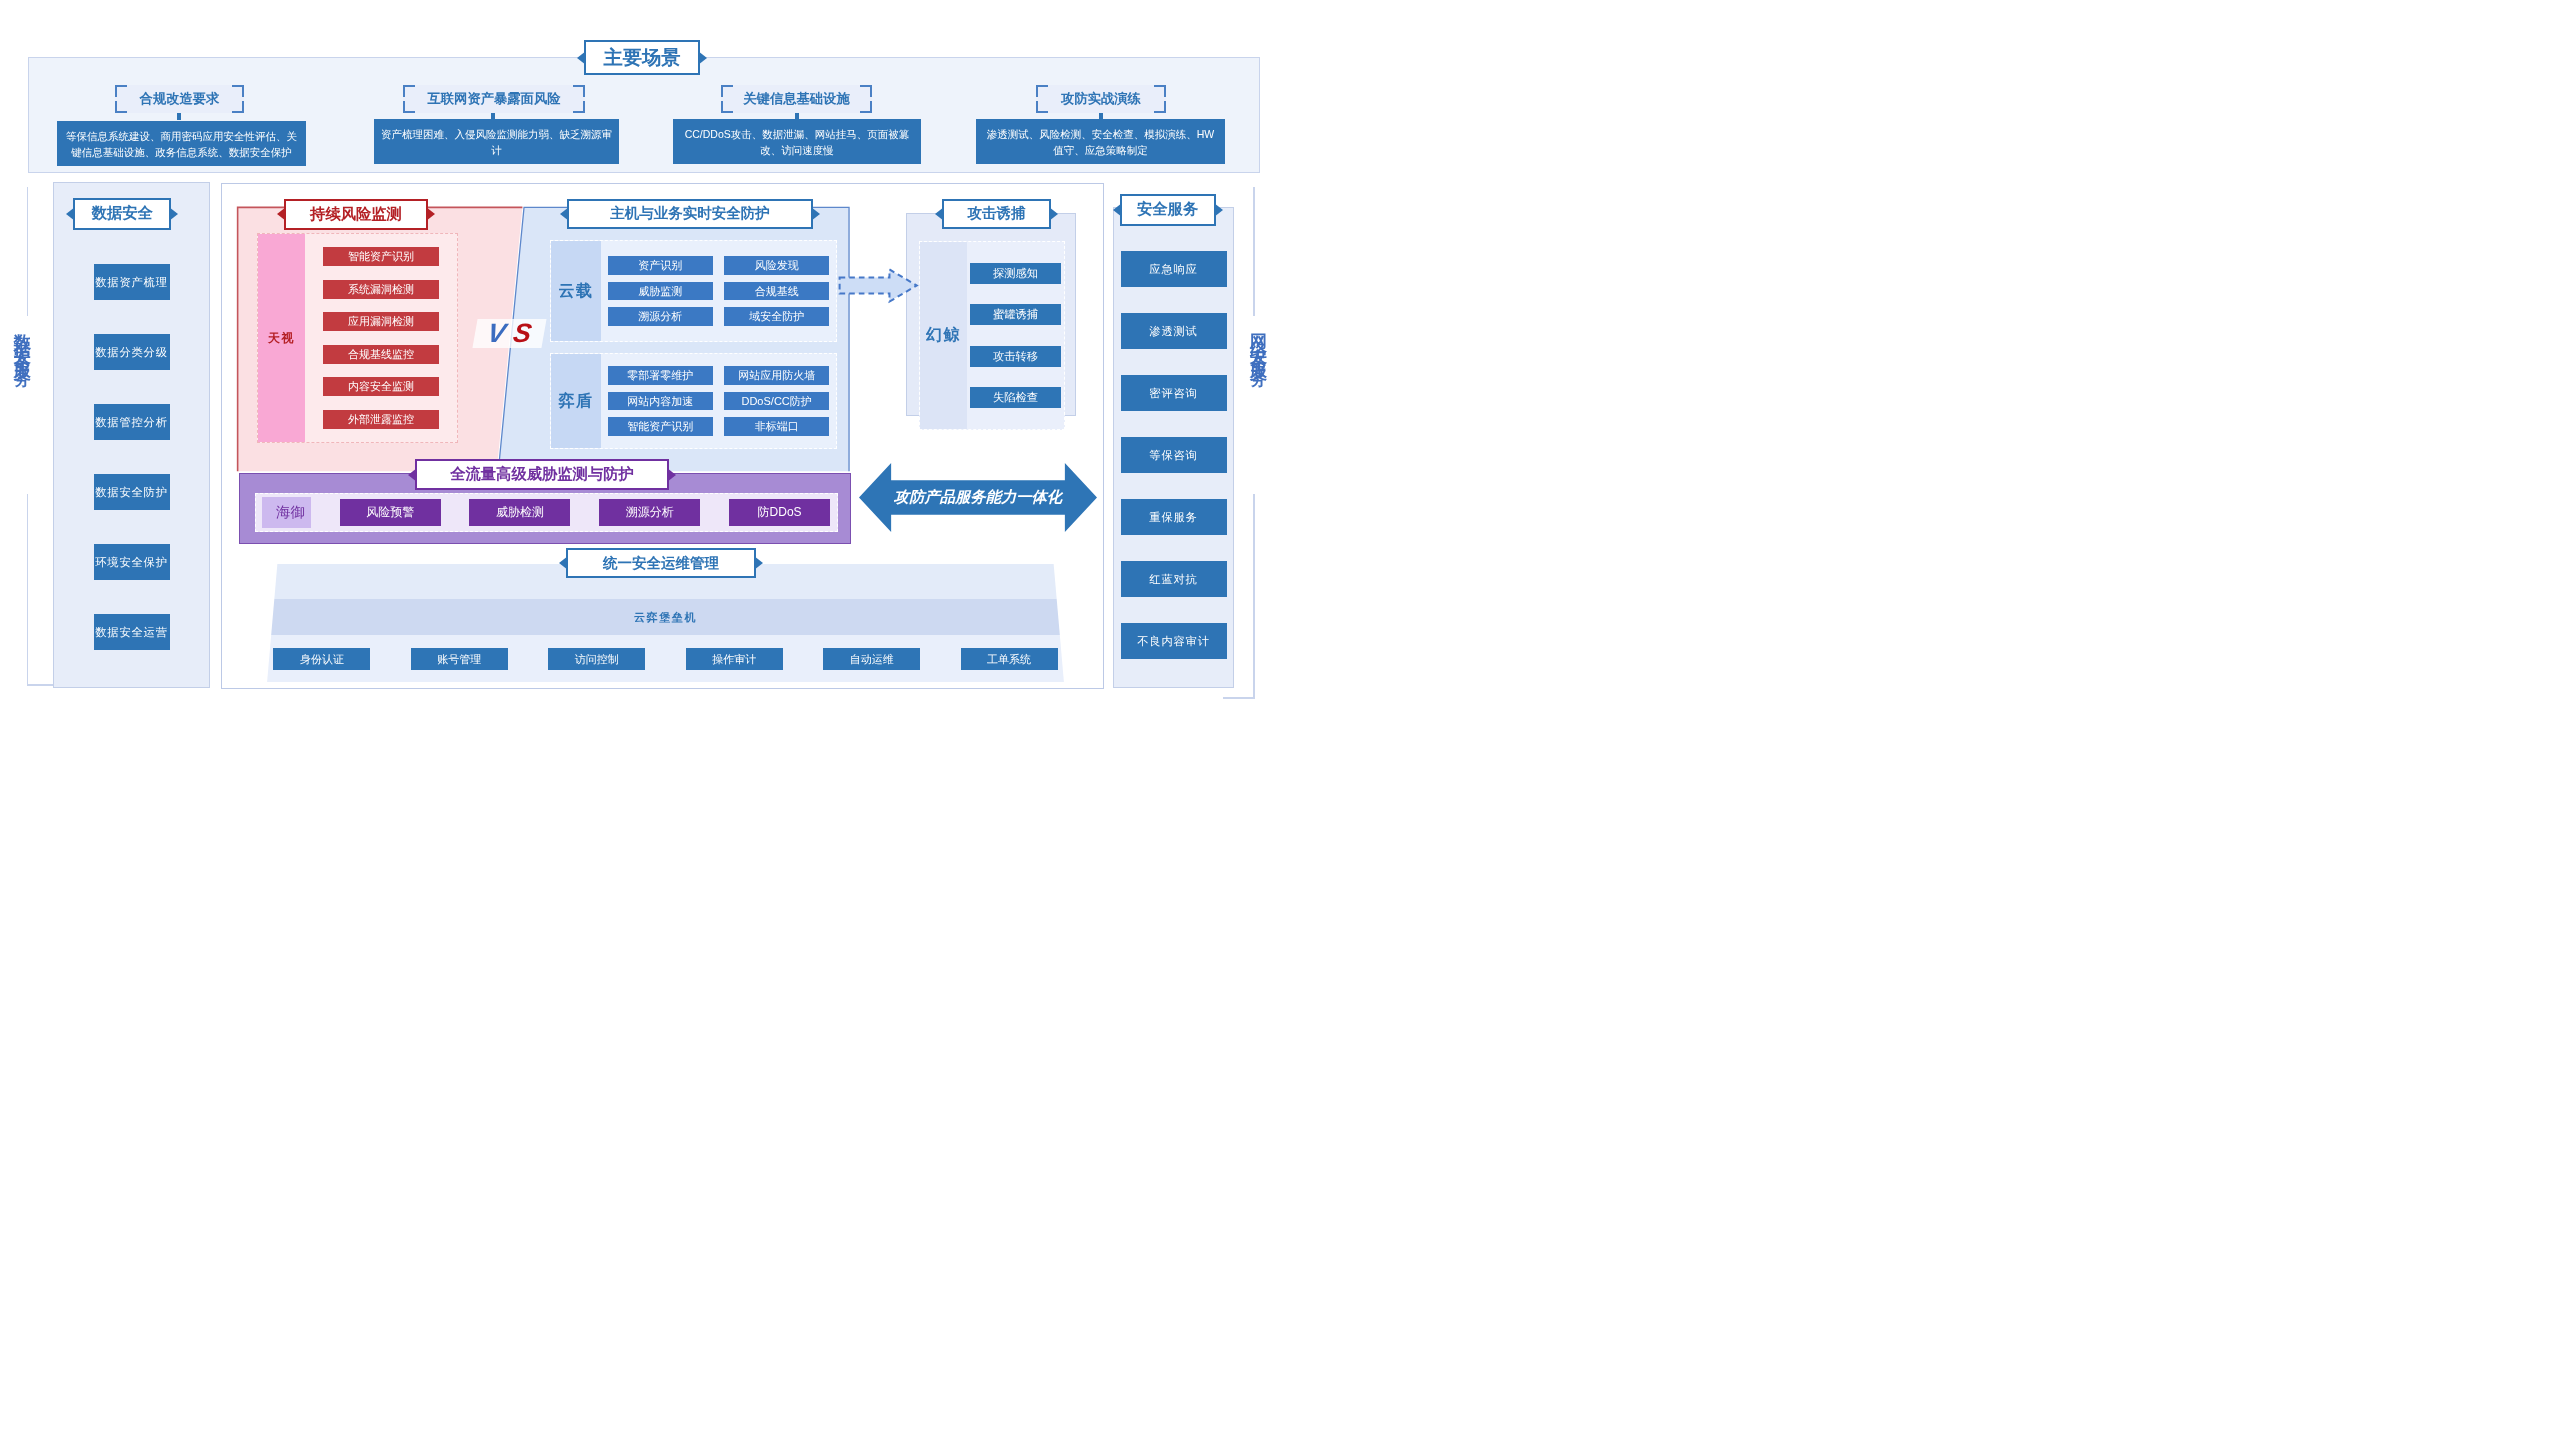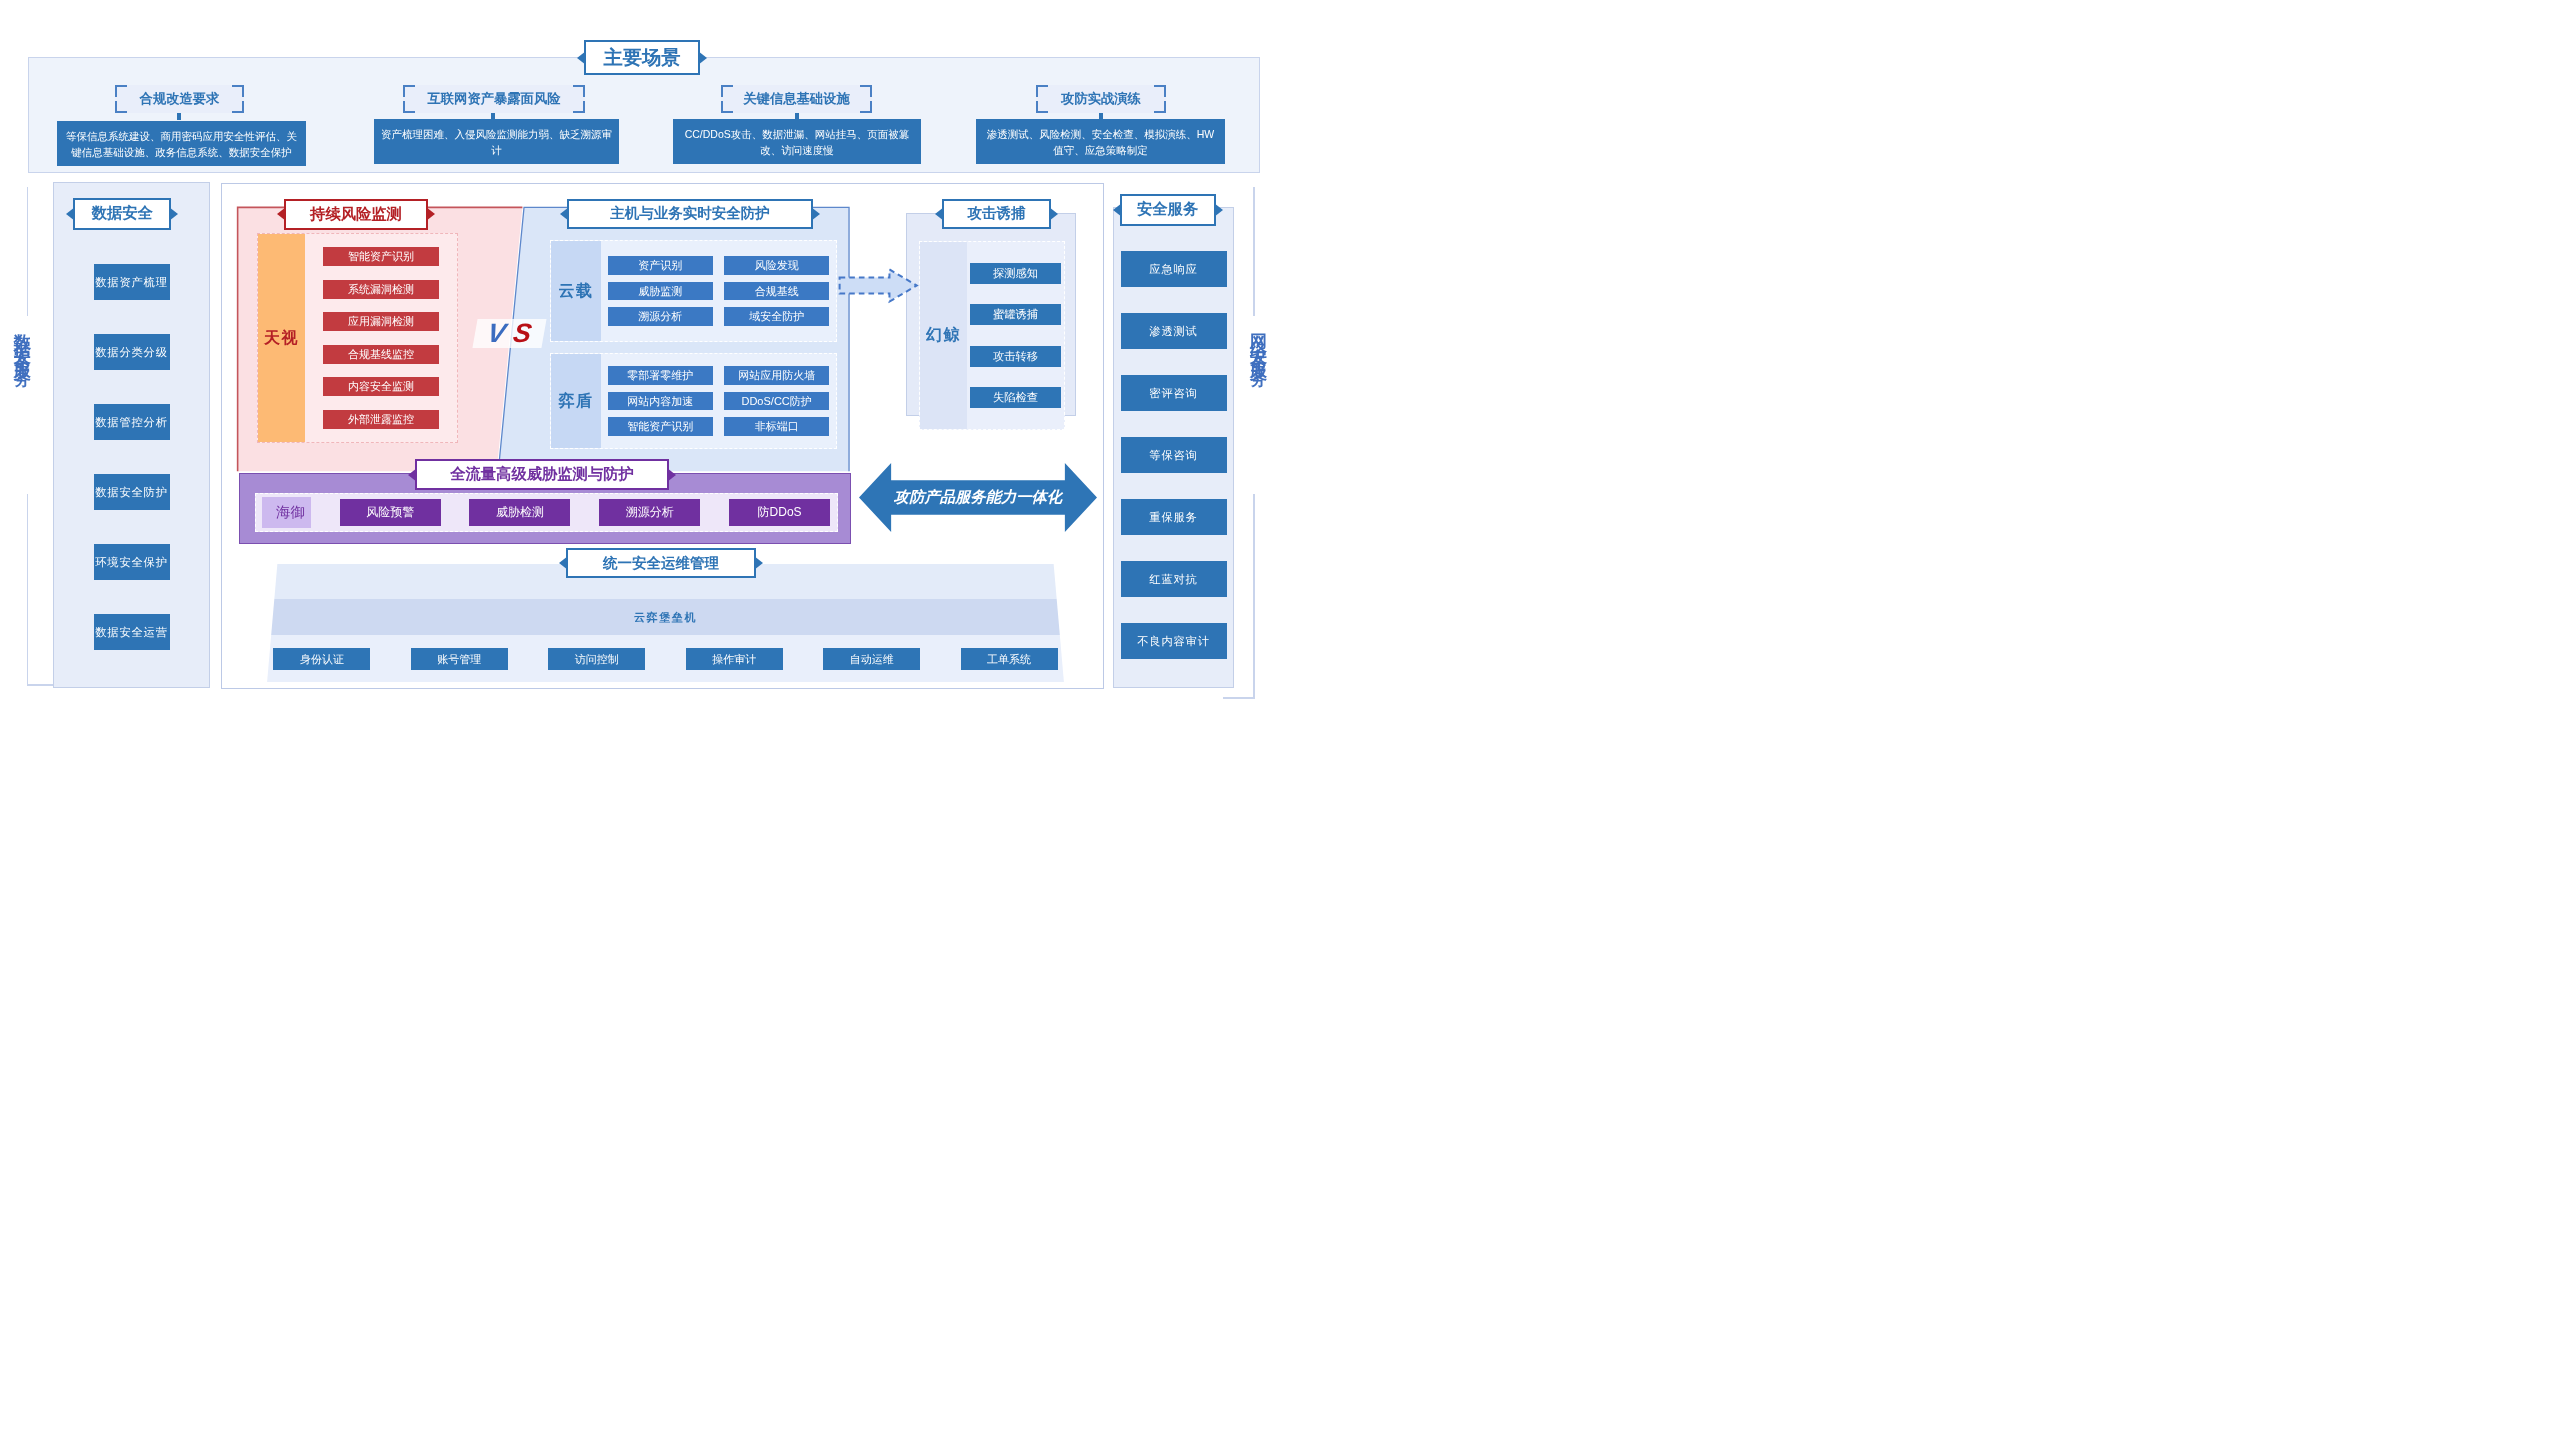--- a/index.html
+++ b/index.html
@@ -53,21 +53,21 @@
   .rail{position:absolute;background:#c9d4ec;}
   .vlabel{position:absolute;writing-mode:vertical-rl;text-orientation:upright;
         font-weight:bold;color:#3f6fbf;font-size:17px;letter-spacing:7.2px;line-height:24px;}
 
   #central{left:221px;top:183px;width:883px;height:506px;background:#fff;
         border:1.6px solid #bcc9e6;box-sizing:border-box;}
 
   
   .pink-panel{position:absolute;left:35px;top:49px;width:199px;height:208px;
         background:#fdeaec;border:1.6px dashed #f0b6ba;display:flex;}
-  .pink-label{width:47px;background:#fdba74;color:#b42025;font-weight:bold;font-size:16px;
+  .pink-label{width:47px;background:#f9a8d4;color:#b42025;font-weight:bold;font-size:12px;
         display:flex;align-items:center;justify-content:center;letter-spacing:1.6px;}
   .pink-items{flex:1;display:flex;flex-direction:column;justify-content:space-evenly;
         align-items:center;}
   .red-item{width:116px;height:19.3px;background:#c23b40;color:#fff;font-size:11px;
         display:flex;align-items:center;justify-content:center;}
 
   
   .blue-panel{position:absolute;width:287px;background:#e9f0fc;
         border:1.6px dashed #ffffff;display:flex;box-sizing:border-box;}
   .blue-label{width:50px;background:#c6d8f4;color:#2e74b5;font-weight:bold;font-size:16px;

